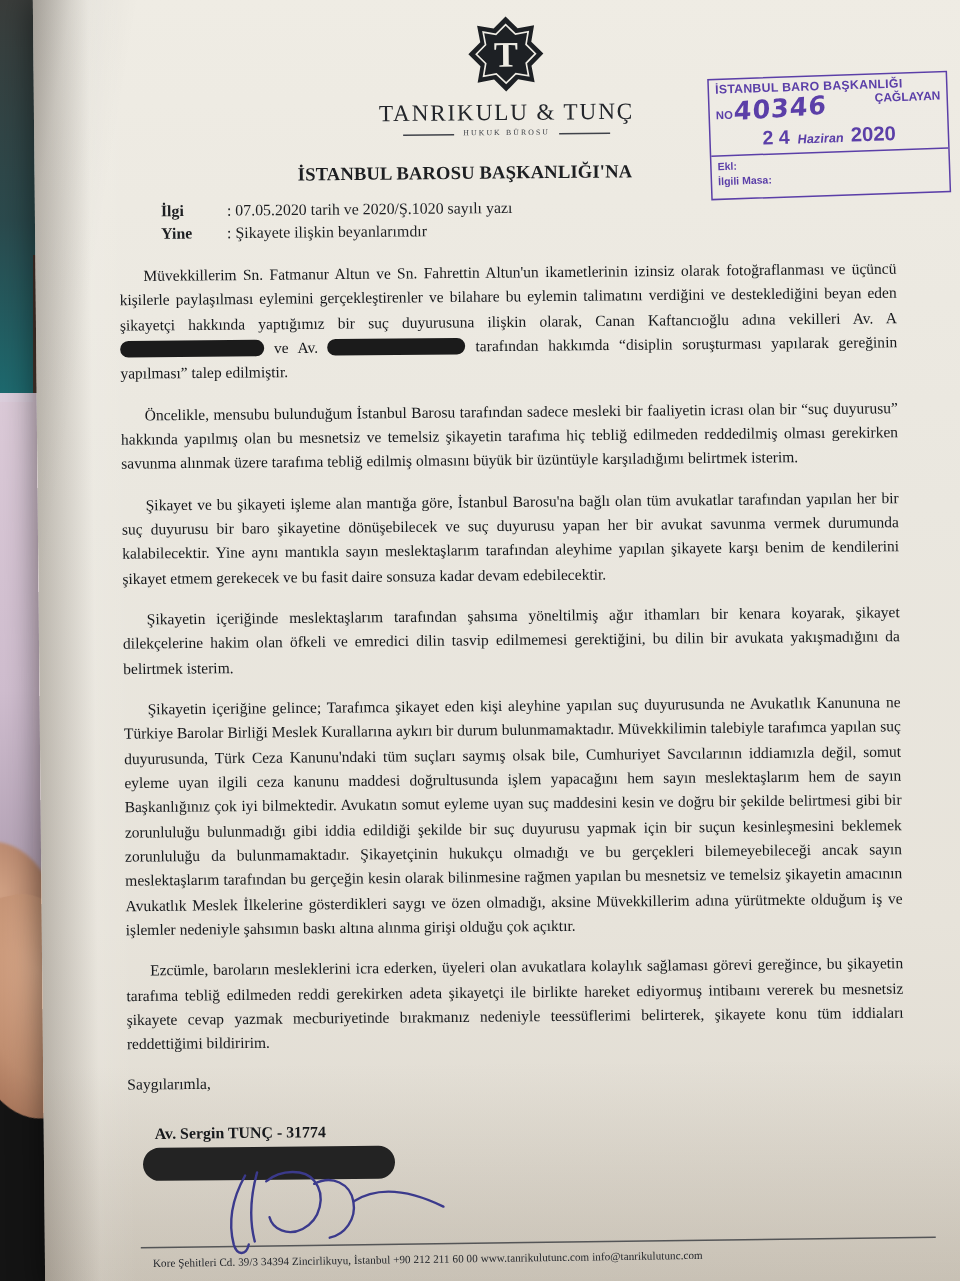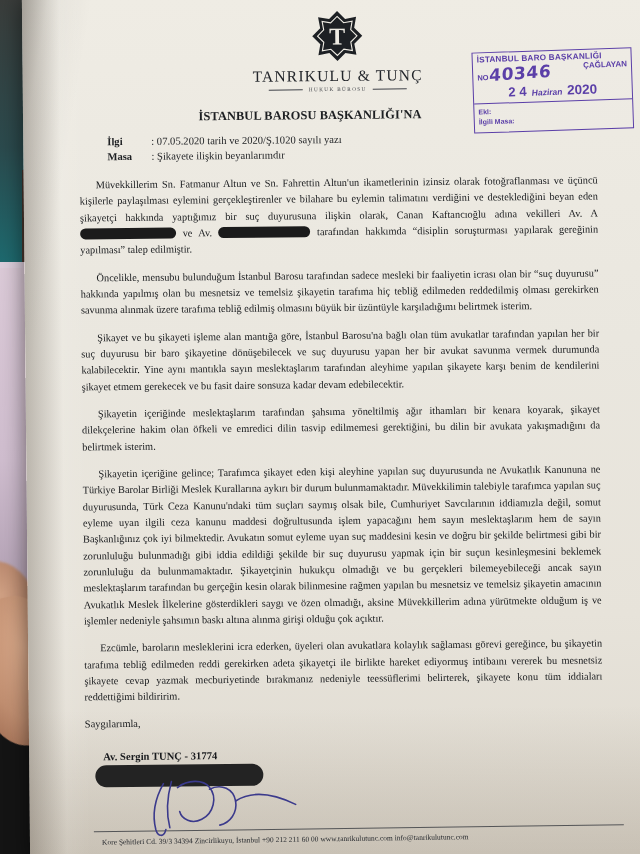--- a/index.html
+++ b/index.html
@@ -180,21 +180,21 @@
       </div>
 
       <div class="addressee">İSTANBUL BAROSU BAŞKANLIĞI'NA</div>
 
       <div class="meta">
         <div class="meta-row">
           <span class="meta-key">İlgi</span>
           <span class="meta-val">: 07.05.2020 tarih ve 2020/Ş.1020 sayılı yazı</span>
         </div>
         <div class="meta-row">
-          <span class="meta-key">Masa</span>
+          <span class="meta-key">Yine</span>
           <span class="meta-val">: Şikayete ilişkin beyanlarımdır</span>
         </div>
       </div>
 
       <div class="body">
         <p><span>Müvekkillerim Sn. Fatmanur Altun ve Sn. Fahrettin Altun'un ikametlerinin izinsiz olarak fotoğraflanması ve üçüncü kişilerle paylaşılması eylemini gerçekleştirenler ve bilahare bu eylemin talimatını verdiğini ve desteklediğini beyan eden şikayetçi hakkında yaptığımız bir suç duyurusuna ilişkin olarak, Canan Kaftancıoğlu adına vekilleri Av. A</span><span class="redact r1"></span><span> ve Av. </span><span class="redact r2"></span> <span>tarafından hakkımda “disiplin soruşturması yapılarak gereğinin yapılması” talep edilmiştir.</span></p>
         <p>Öncelikle, mensubu bulunduğum İstanbul Barosu tarafından sadece mesleki bir faaliyetin icrası olan bir “suç duyurusu” hakkında yapılmış olan bu mesnetsiz ve temelsiz şikayetin tarafıma hiç tebliğ edilmeden reddedilmiş olması gerekirken savunma alınmak üzere tarafıma tebliğ edilmiş olmasını büyük bir üzüntüyle karşıladığımı belirtmek isterim.</p>
         <p>Şikayet ve bu şikayeti işleme alan mantığa göre, İstanbul Barosu'na bağlı olan tüm avukatlar tarafından yapılan her bir suç duyurusu bir baro şikayetine dönüşebilecek ve suç duyurusu yapan her bir avukat savunma vermek durumunda kalabilecektir. Yine aynı mantıkla sayın meslektaşlarım tarafından aleyhime yapılan şikayete karşı benim de kendilerini şikayet etmem gerekecek ve bu fasit daire sonsuza kadar devam edebilecektir.</p>
         <p>Şikayetin içeriğinde meslektaşlarım tarafından şahsıma yöneltilmiş ağır ithamları bir kenara koyarak, şikayet dilekçelerine hakim olan öfkeli ve emredici dilin tasvip edilmemesi gerektiğini, bu dilin bir avukata yakışmadığını da belirtmek isterim.</p>
         <p>Şikayetin içeriğine gelince; Tarafımca şikayet eden kişi aleyhine yapılan suç duyurusunda ne Avukatlık Kanununa ne Türkiye Barolar Birliği Meslek Kurallarına aykırı bir durum bulunmamaktadır. Müvekkilimin talebiyle tarafımca yapılan suç duyurusunda, Türk Ceza Kanunu'ndaki tüm suçları saymış olsak bile, Cumhuriyet Savcılarının iddiamızla değil, somut eyleme uyan ilgili ceza kanunu maddesi doğrultusunda işlem yapacağını hem sayın meslektaşlarım hem de sayın Başkanlığınız çok iyi bilmektedir. Avukatın somut eyleme uyan suç maddesini kesin ve doğru bir şekilde belirtmesi gibi bir zorunluluğu bulunmadığı gibi iddia edildiği şekilde bir suç duyurusu yapmak için bir suçun kesinleşmesini beklemek zorunluluğu da bulunmamaktadır. Şikayetçinin hukukçu olmadığı ve bu gerçekleri bilemeyebileceği ancak sayın meslektaşlarım tarafından bu gerçeğin kesin olarak bilinmesine rağmen yapılan bu mesnetsiz ve temelsiz şikayetin amacının Avukatlık Meslek İlkelerine gösterdikleri saygı ve özen olmadığı, aksine Müvekkillerim adına yürütmekte olduğum iş ve işlemler nedeniyle şahsımın baskı altına alınma girişi olduğu çok açıktır.</p>

